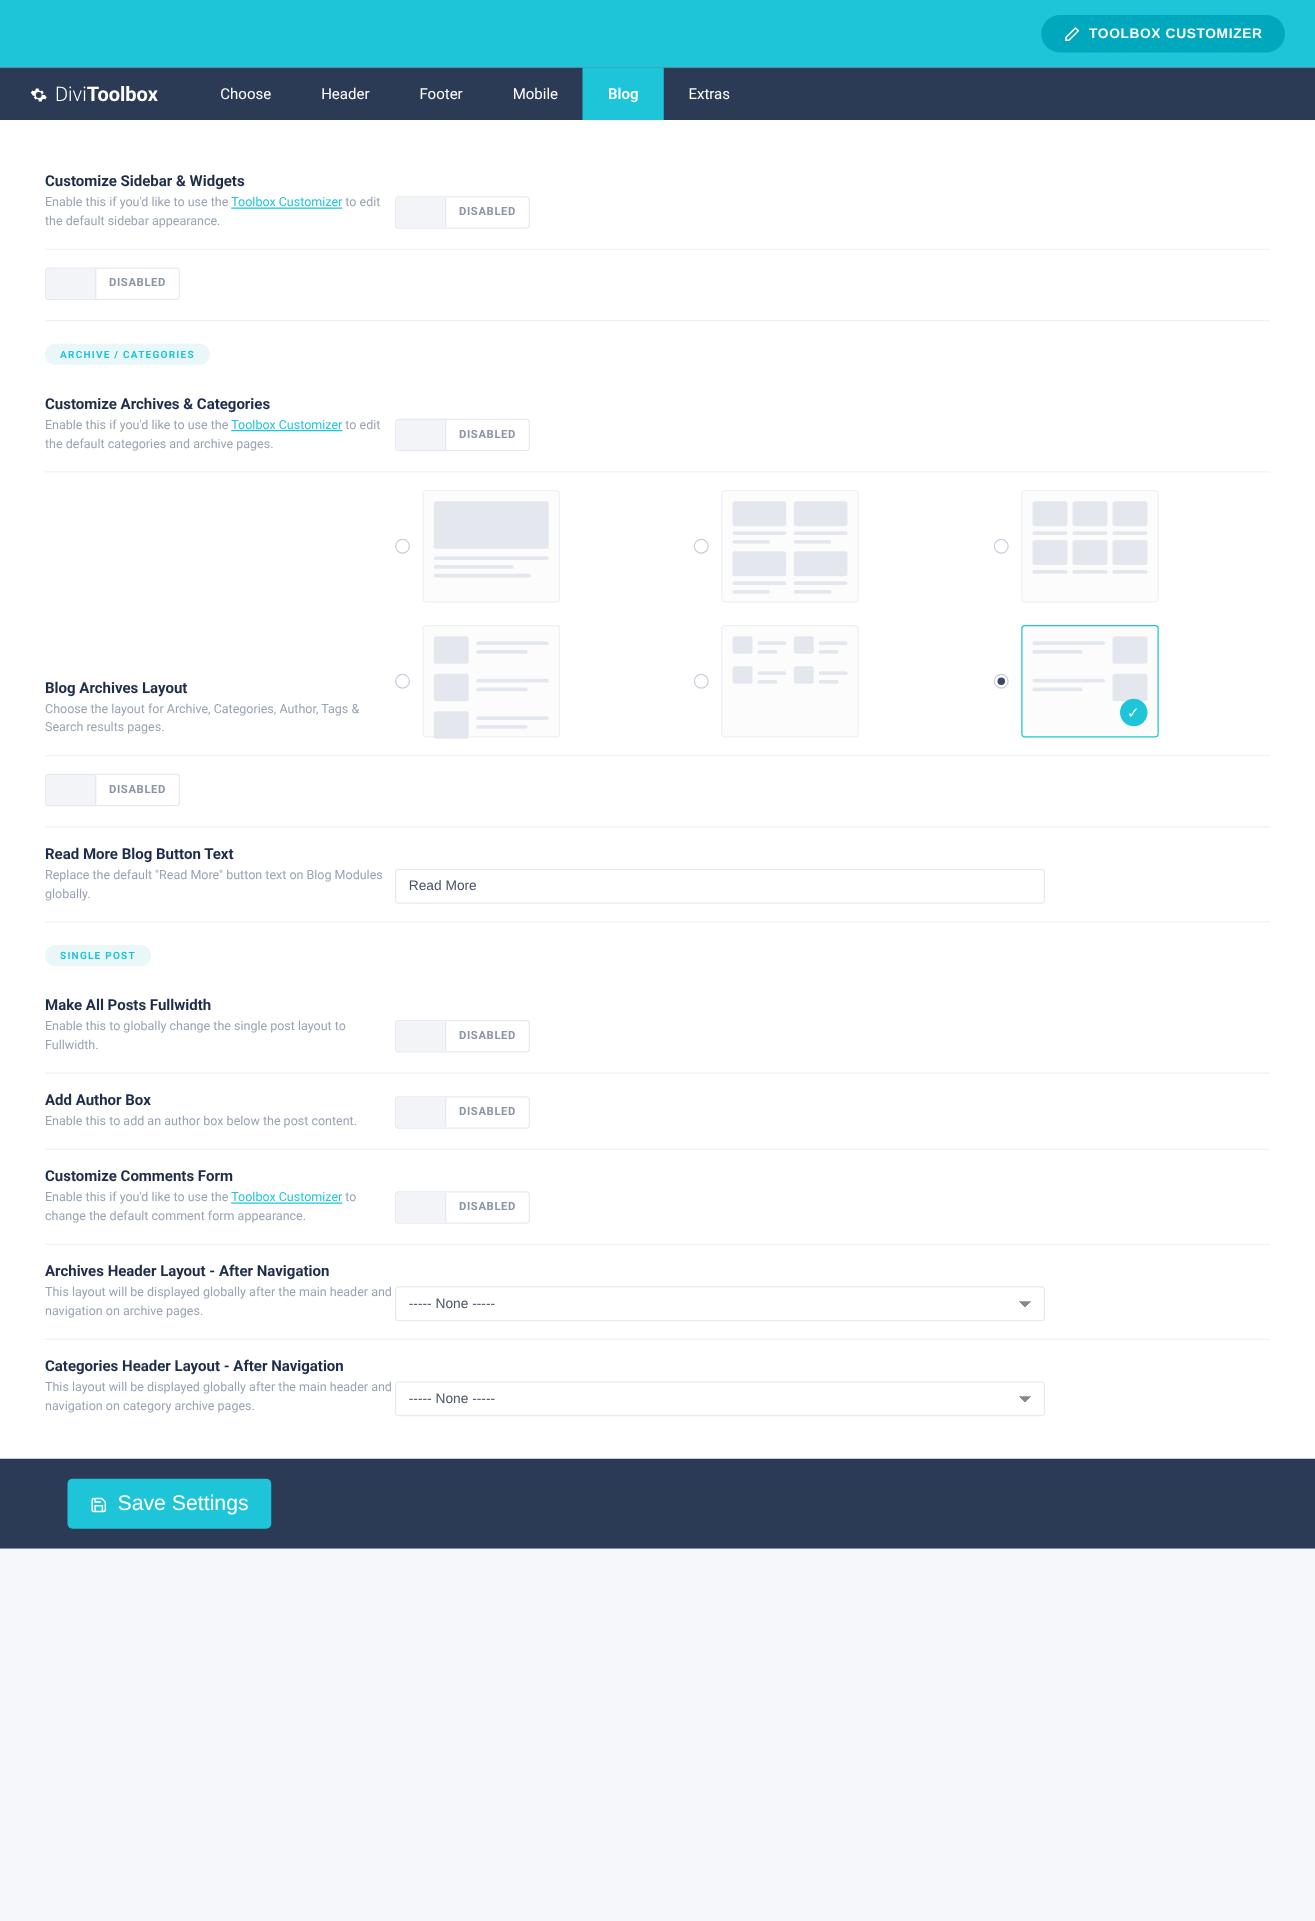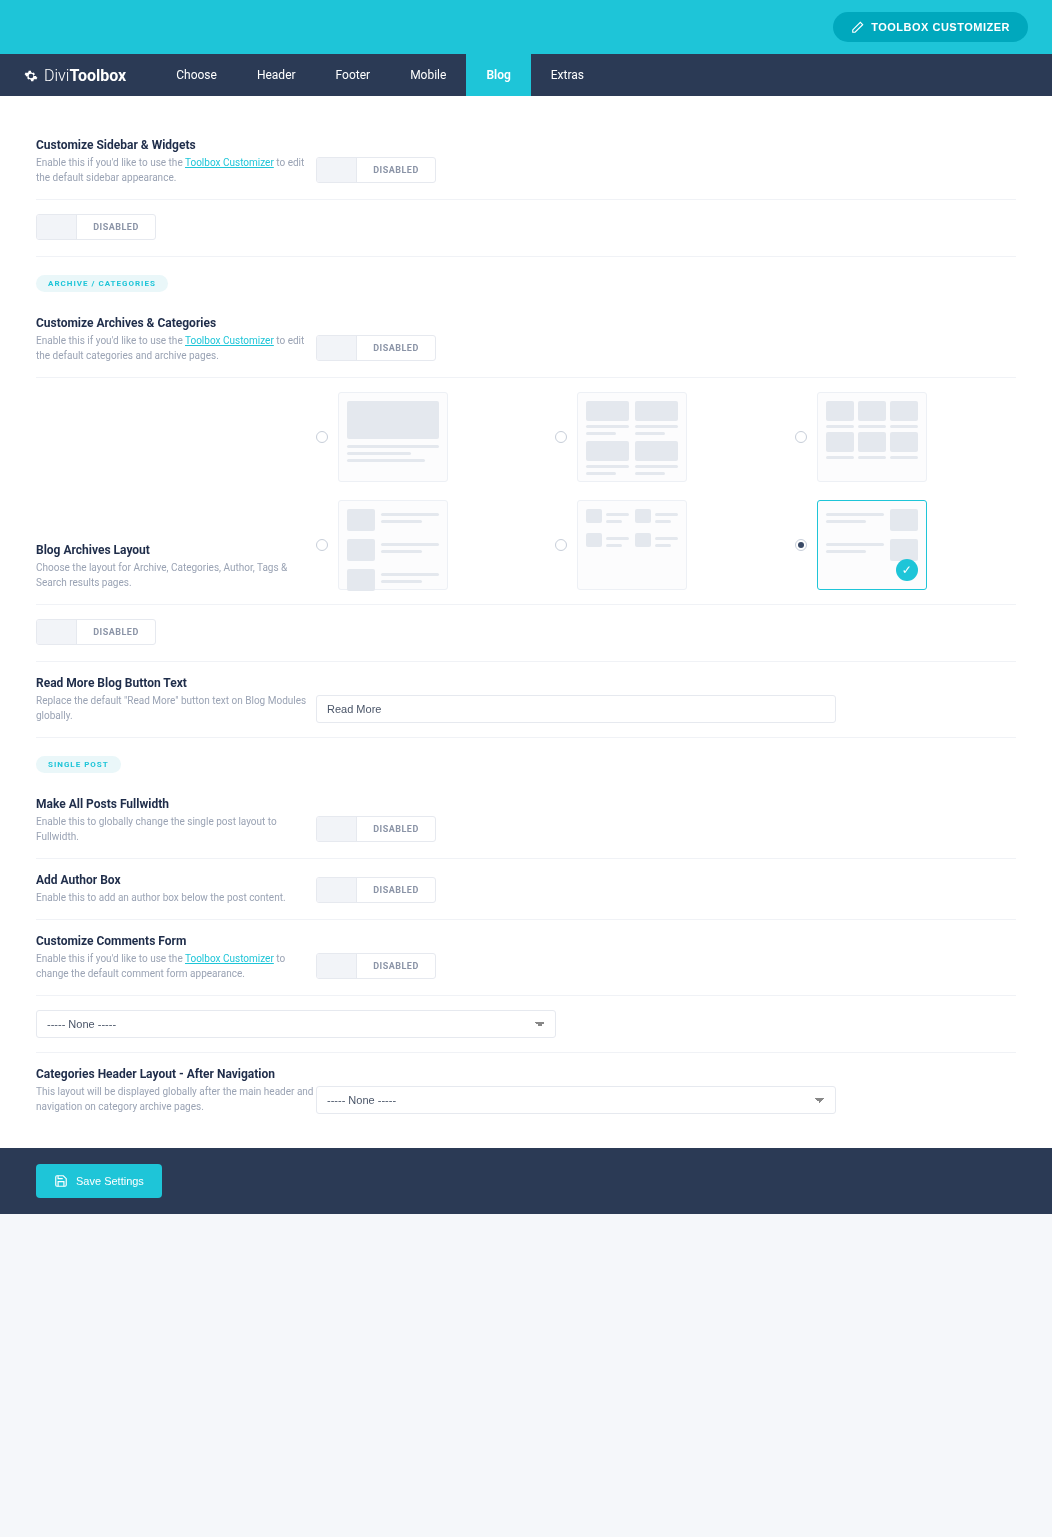--- a/index.html
+++ b/index.html
@@ -81,21 +81,21 @@
     color: #9aa3b4;
     line-height: 1.5;
   }
   .field-desc a { color: #1ec5d8; text-decoration: underline; }
   .toggle {
     display: inline-flex;
     align-items: center;
     border: 1px solid #e6e9ef;
     border-radius: 3px;
     height: 26px;
-    width: 120px;
+    width: 108px;
     overflow: hidden;
     cursor: pointer;
   }
   .toggle-knob {
     width: 40px;
     height: 100%;
     background: #f2f4f8;
     border-right: 1px solid #e6e9ef;
   }
   .toggle-label {
@@ -191,26 +191,27 @@
   .footerbar {
     background: #2b3a55;
     padding: 16px 36px;
   }
   .save-btn {
     background: #1ec5d8;
     color: #fff;
     border: none;
     border-radius: 4px;
     padding: 10px 18px;
-    font-size: 11px;
+    font-size: 17px;
     font-weight: 500;
     display: inline-flex;
     align-items: center;
     gap: 8px;
     cursor: pointer;
+    margin-left: 18px;
   }
   .gear-icon, .save-icon, .pen-icon {
     display: inline-block;
     width: 14px; height: 14px;
   }
 </style>
 </head>
 <body>
 
 <div class="topbar">
@@ -526,20 +527,24 @@
     <div class="right">
       <div class="toggle">
         <div class="toggle-knob"></div>
         <div class="toggle-label">DISABLED</div>
       </div>
     </div>
   </div>
 
 
   <div class="row">
+    <div class="left">
+      <div class="field-title">Archives Header Layout - After Navigation</div>
+      <div class="field-desc">This layout will be displayed globally after the main header and navigation on archive pages.</div>
+    </div>
     <div class="right">
       <select class="select">
         <option>----- None -----</option>
       </select>
     </div>
   </div>
 
   <div class="row">
     <div class="left">
       <div class="field-title">Categories Header Layout - After Navigation</div>

